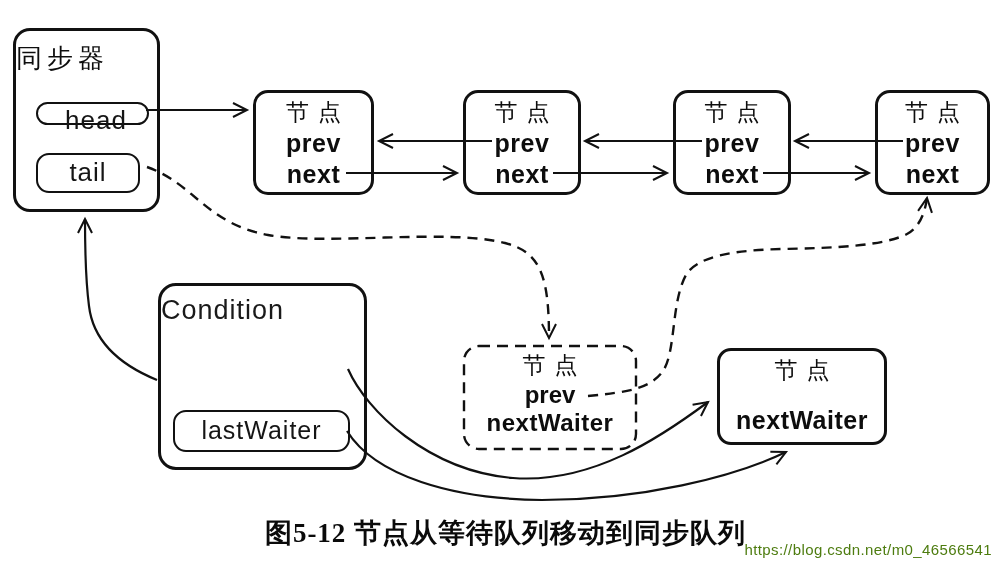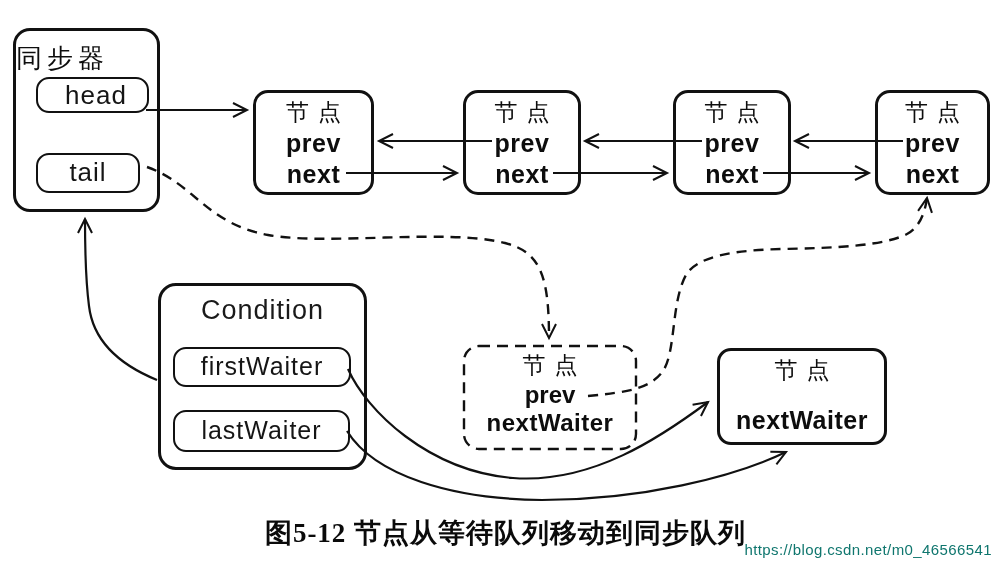--- a/index.html
+++ b/index.html
@@ -30,21 +30,21 @@
     background: #ffffff;
     border: 2px solid #111111;
     border-radius: 13px;
     text-align: center;
     font-size: 26px;
     letter-spacing: 1px;
     color: #151515;
   }
   .sync-box { left: 13px; top: 28px; width: 147px; height: 184px; border-radius: 17px; }
   .sync-title { text-align: left; margin-top: 10px; font-size: 26px; font-weight: 500; letter-spacing: 5px; }
-  .head-pill { left: 20px; top: 46px; width: 113px; height: 36px; line-height: 33px; padding-left: 7px; }
+  .head-pill { left: 20px; top: 71px; width: 113px; height: 23px; line-height: 33px; padding-left: 7px; }
   .tail-pill { left: 20px; top: 122px; width: 104px; height: 40px; line-height: 35px; }
 
   .qnode {
     position: absolute;
     top: 90px;
     height: 105px;
     background: #ffffff;
     border: 3px solid #111111;
     border-radius: 15px;
     z-index: 1;
@@ -52,21 +52,21 @@
     padding-top: 3px;
   }
   .qnode .ntitle { font-size: 23px; font-weight: 500; letter-spacing: 9px; padding-left: 9px; line-height: 32px; }
   .qnode .nfield { font-size: 25px; font-weight: bold; line-height: 31px; letter-spacing: 0.5px; }
   .qn1 { left: 253px; width: 121px; }
   .qn2 { left: 463px; width: 118px; }
   .qn3 { left: 673px; width: 118px; }
   .qn4 { left: 875px; width: 115px; }
 
   .cond-box { left: 158px; top: 283px; width: 209px; height: 187px; border-radius: 18px; }
-  .cond-title { text-align: center; margin-top: 9px; font-size: 27px; letter-spacing: 1px; color: #1a1a1a; }
+  .cond-title { margin-top: 9px; font-size: 27px; letter-spacing: 1px; color: #1a1a1a; }
   .fw-pill { left: 12px; top: 61px; width: 178px; height: 40px; line-height: 34px; font-size: 25px; }
   .lw-pill { left: 12px; top: 124px; width: 177px; height: 42px; line-height: 36px; font-size: 25px; }
 
   .waiting-node {
     position: absolute;
     left: 463px; top: 345px; width: 174px; height: 105px;
     background: #ffffff; z-index: 1; text-align: center; padding-top: 5px;
   }
   .waiting-node .ntitle { font-size: 23px; font-weight: 500; letter-spacing: 9px; padding-left: 9px; line-height: 31px; }
   .waiting-node .nprev { font-size: 24px; font-weight: bold; line-height: 27px; }
@@ -93,21 +93,21 @@
     font-weight: 600;
     letter-spacing: 1px;
     color: #0a0a0a;
     z-index: 2;
   }
   .watermark {
     position: absolute;
     right: 5px; top: 541px;
     font-size: 15px;
     letter-spacing: 0.4px;
-    color: #0f766e;
+    color: #4d7c0f;
     z-index: 2;
   }
 </style>
 </head>
 <body>
 
 <div class="stage">
 
   <div class="box sync-box">
     <div class="sync-title">同步器</div>
@@ -131,21 +131,20 @@
     <div class="nfield">next</div>
   </div>
   <div class="qnode qn4">
     <div class="ntitle">节点</div>
     <div class="nfield">prev</div>
     <div class="nfield">next</div>
   </div>
 
   <div class="box cond-box">
     <div class="cond-title">Condition</div>
-    <div class="pill fw-pill">firstWaiter</div>
     <div class="pill lw-pill">lastWaiter</div>
   </div>
 
   <div class="waiting-node">
     <div class="ntitle">节点</div>
     <div class="nprev">prev</div>
     <div class="nwaiter">nextWaiter</div>
   </div>
 
   <div class="target-node">

